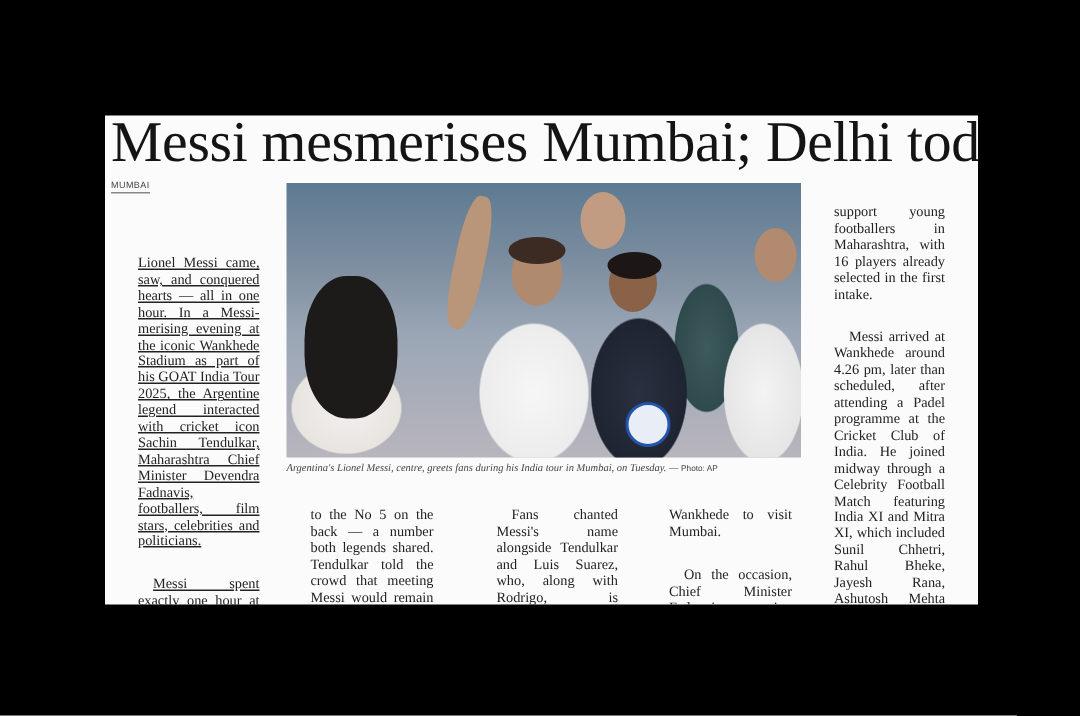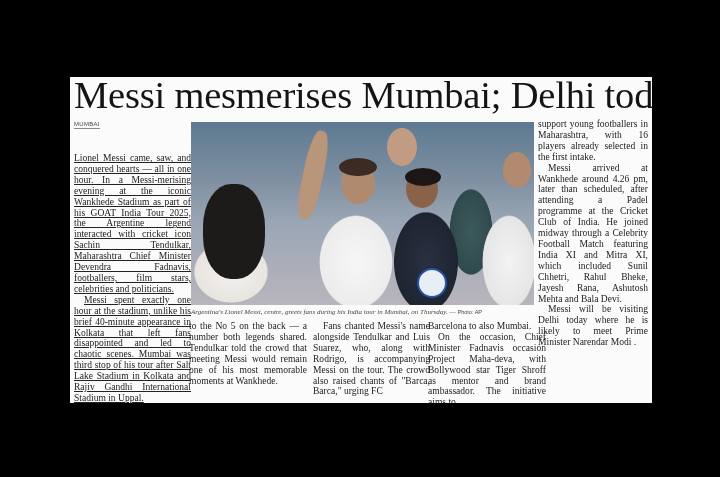--- a/index.html
+++ b/index.html
@@ -1,21 +1,21 @@
 <!DOCTYPE html>
 <html><head>
 <meta charset="utf-8">
 <style>
   html,body{margin:0;padding:0;}
   body{width:720px;height:477px;background:#000;position:relative;overflow:hidden;font-family:"DejaVu Serif",serif;}
   .page{position:absolute;left:70px;top:77px;width:582px;height:326px;background:#fbfbfb;overflow:hidden;}
   .headline{position:absolute;left:4px;top:-2px;width:576px;font-family:"Liberation Serif",serif;font-size:38.5px;line-height:40px;color:#141414;white-space:nowrap;letter-spacing:-0.2px;}
   .dateline{position:absolute;left:4px;top:44px;font-family:"Liberation Sans",sans-serif;font-size:6px;color:#444;letter-spacing:0.3px;border-bottom:0.6px solid #888;padding-bottom:1px;}
   .col{position:absolute;font-family:"Liberation Serif",serif;font-size:9.55px;line-height:10.9px;color:#222;text-align:justify;hyphens:none;}
-  .col p{margin:0;text-indent:0;}
+  .col p{margin:18px;text-indent:0;}
   .col p.ind{text-indent:10px;}
   .col1{left:4px;top:76px;width:117px;text-decoration:underline;}
   .col2{left:119px;top:244px;width:118px;}
   .col3{left:243px;top:244px;width:117px;}
   .col4{left:358px;top:244px;width:118px;}
   .col5{left:468px;top:42px;width:110px;}
   .photo{position:absolute;left:121px;top:45px;width:343px;height:183px;overflow:hidden;
     background:
       radial-gradient(ellipse 60px 50px at 40px 150px, #f2f0ee 0%, #e8e4e0 60%, transparent 62%),
       radial-gradient(ellipse 55px 70px at 165px 140px, #f6f6f6 0%, #ececec 65%, transparent 67%),
@@ -46,34 +46,34 @@
     <div class="fig" style="left:215px;top:48px;width:32px;height:38px;background:#8a6248;"></div>
     <div class="fig" style="left:214px;top:46px;width:36px;height:18px;background:#1c1716;"></div>
     <div class="fig" style="left:12px;top:62px;width:62px;height:95px;background:#1d1a1a;border-radius:45%;"></div>
     <div class="fig" style="left:312px;top:30px;width:28px;height:36px;background:#b28a70;"></div>
     <div class="fig" style="left:196px;top:6px;width:30px;height:38px;background:#c19c82;"></div>
     <div class="fig" style="left:112px;top:8px;width:20px;height:90px;background:#b9957a;border-radius:40%;transform:rotate(12deg);"></div>
     <div class="fig" style="left:226px;top:146px;width:26px;height:26px;background:#e9eef6;border:2px solid #2255aa;"></div>
   </div>
 
   <div class="caption">
-    <span>Argentina's Lionel Messi, centre, greets fans during his India tour in Mumbai, on Thursday. —</span>
+    <span>Argentina's Lionel Messi, centre, greets fans during his India tour in Mumbai, on Tuesday. —</span>
     <span class="credit">Photo: AP</span>
   </div>
 
   <div class="col col2">
     <p>to the No 5 on the back — a number both legends shared. Tendulkar told the crowd that meeting Messi would remain one of his most memorable moments at Wankhede.</p>
   </div>
 
   <div class="col col3">
     <p class="ind">Fans chanted Messi's name alongside Tendulkar and Luis Suarez, who, along with Rodrigo, is accompanying Messi on the tour. The crowd also raised chants of "Barca, Barca," urging FC</p>
   </div>
 
   <div class="col col4">
-    <p>Barcelona to also Mumbai.</p>
+    <p>Wankhede to visit Mumbai.</p>
     <p class="ind">On the occasion, Chief Minister Fadnavis occasion Project Maha-deva, with Bollywood star Tiger Shroff as mentor and brand ambassador. The initiative aims to</p>
   </div>
 
   <div class="col col5">
     <p>support young footballers in Maharashtra, with 16 players already selected in the first intake.</p>
     <p class="ind">Messi arrived at Wankhede around 4.26 pm, later than scheduled, after attending a Padel programme at the Cricket Club of India. He joined midway through a Celebrity Football Match featuring India XI and Mitra XI, which included Sunil Chhetri, Rahul Bheke, Jayesh Rana, Ashutosh Mehta and Bala Devi.</p>
     <p class="ind"><span>Messi will be visiting Delhi today where he is likely to meet Prime Minister Narendar Modi .</span> </p>
   </div>
 </div>
 

